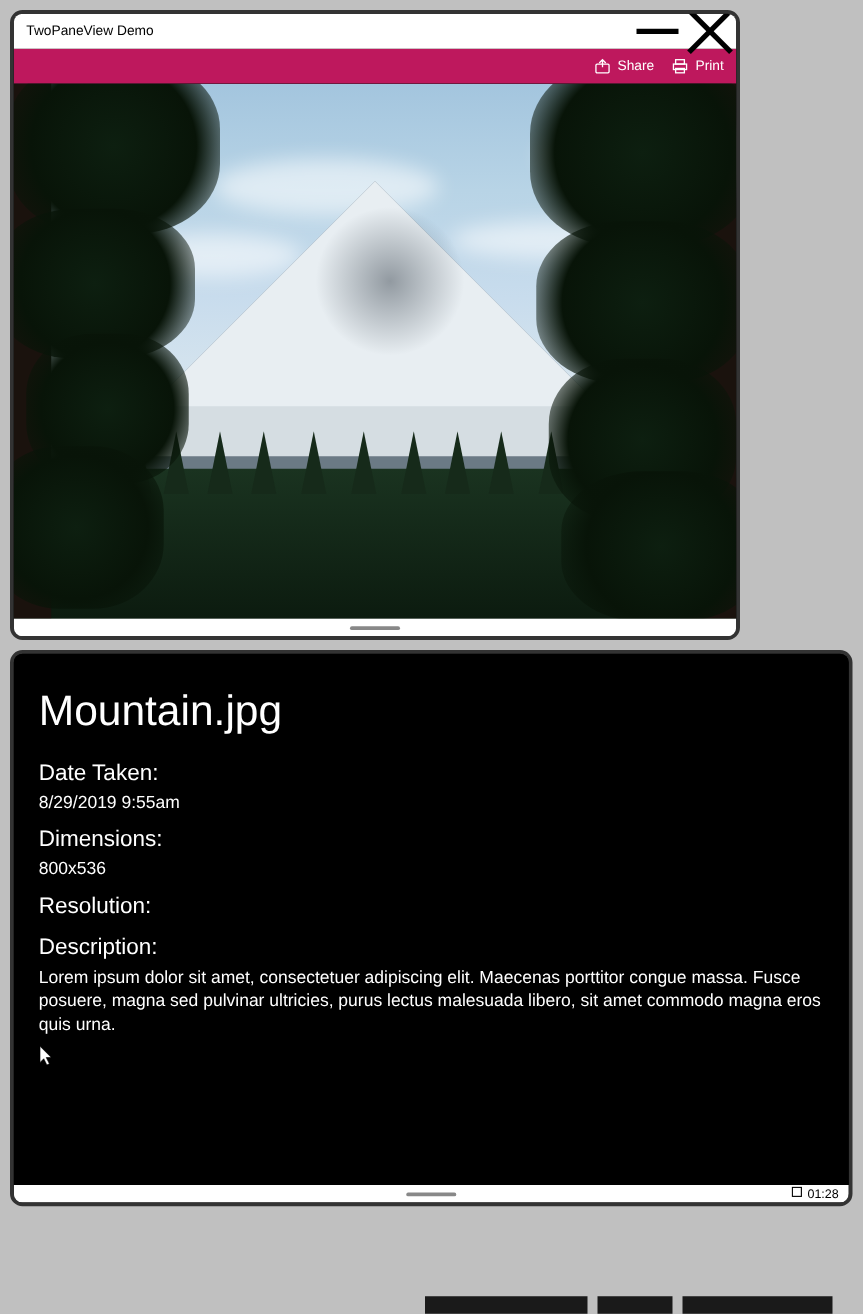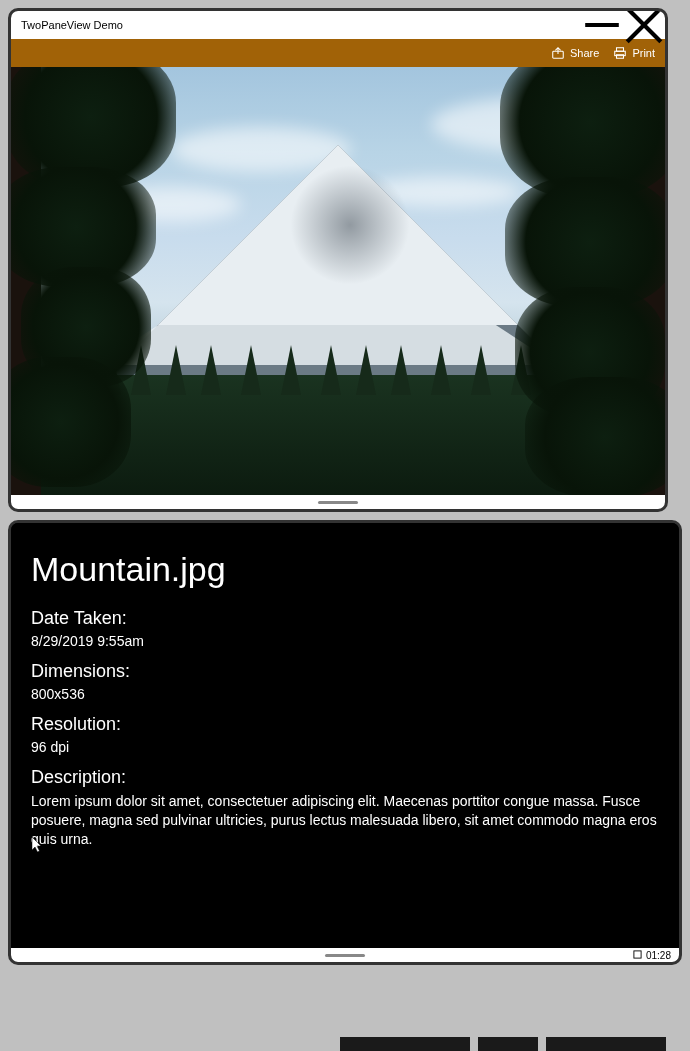--- a/index.html
+++ b/index.html
@@ -13,21 +13,21 @@
   .device-frame {
     position: absolute;
     border: 3px solid #333;
     border-radius: 10px;
     background: #000;
     overflow: hidden;
   }
   .frame-top {
     left: 8px;
     top: 8px;
-    width: 660px;
+    width: 584px;
     height: 504px;
   }
   .frame-bottom {
     left: 8px;
     top: 520px;
     width: 674px;
     height: 445px;
   }
   
   .titlebar {
@@ -54,21 +54,21 @@
     display: flex;
     align-items: center;
     justify-content: center;
     font-size: 10px;
     color: #000;
     cursor: pointer;
   }
   
   .commandbar {
     height: 28px;
-    background: #a16207;
+    background: #be185d;
     display: flex;
     justify-content: flex-end;
     align-items: center;
     gap: 14px;
     padding-right: 10px;
     color: #fff;
     font-size: 11px;
   }
   .cmd-item {
     display: flex;
@@ -337,21 +337,20 @@
   <div class="details-pane">
     <div class="file-title">Mountain.jpg</div>
 
     <div class="field-label">Date Taken:</div>
     <div class="field-value">8/29/2019 9:55am</div>
 
     <div class="field-label">Dimensions:</div>
     <div class="field-value">800x536</div>
 
     <div class="field-label">Resolution:</div>
-    <div class="field-value">96 dpi</div>
 
     <div class="field-label">Description:</div>
     <div class="description-text">Lorem ipsum dolor sit amet, consectetuer adipiscing elit. Maecenas porttitor congue massa. Fusce posuere, magna sed pulvinar ultricies, purus lectus malesuada libero, sit amet commodo magna eros quis urna.</div>
 
     <div class="cursor">
       <svg viewBox="0 0 12 16">
           <path d="M0 0 L0 13 L3 10 L5.5 15 L7.5 14 L5 9 L9 9 Z" fill="#fff" stroke="#000" stroke-width="0.5"></path>
         </svg>
     </div>
   </div>

